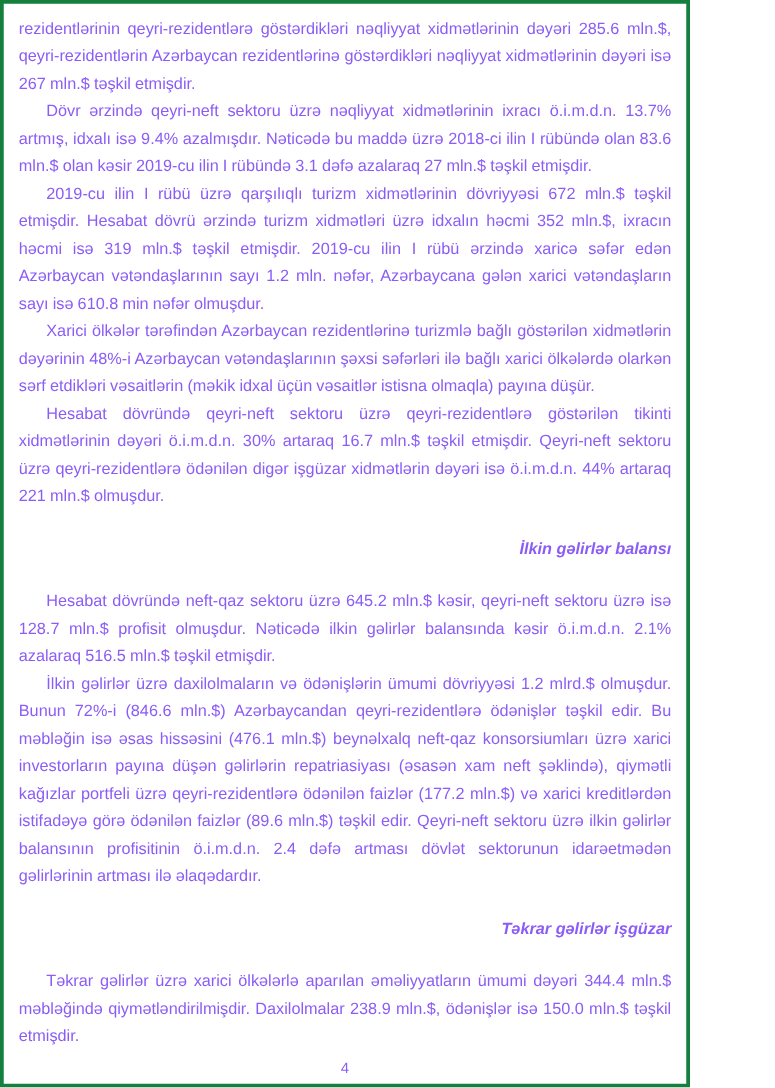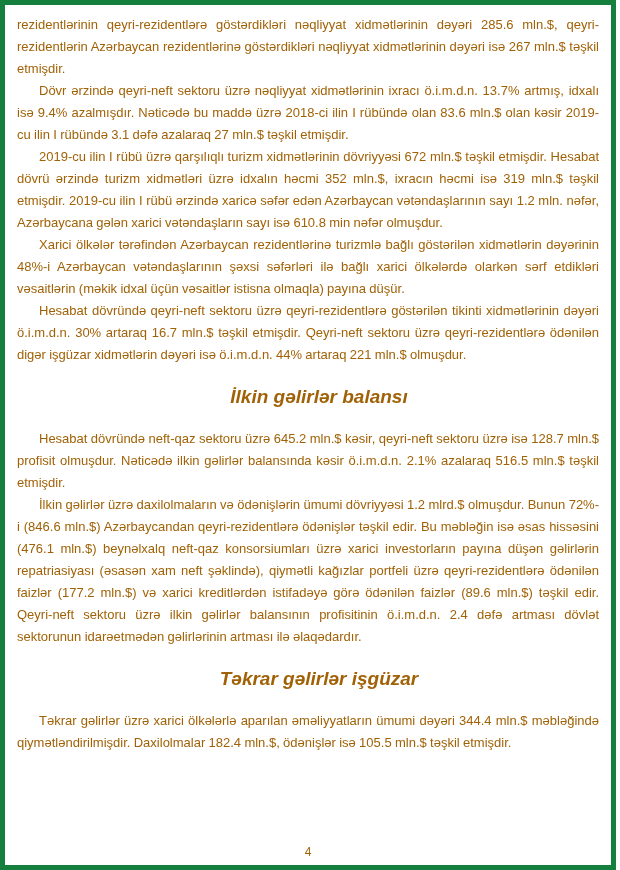--- a/index.html
+++ b/index.html
@@ -2,49 +2,49 @@
 <html><head>
 <meta charset="utf-8">
 <style>
   html, body {
     margin: 0;
     padding: 0;
     background: #ffffff;
   }
   .page {
     position: relative;
-    width: 616px;
+    width: 552px;
     height: 870px;
     box-sizing: border-box;
     background: #ffffff;
-    color: #a16207;
-    border: 5px solid #15803d;
+    color: #8b5cf6;
+    border: 3px solid #15803d;
     padding: 9px 12px 0 12px;
     overflow: hidden;
     font-family: "Liberation Sans", "DejaVu Sans", sans-serif;
     font-size: 13px;
     line-height: 22px;
   }
   .doc-body {
     text-align: justify;
   }
   .doc-paragraph {
     margin: 0;
     text-indent: 22px;
     word-spacing: -0.3px;
   }
   .doc-paragraph.no-indent {
     text-indent: 0;
   }
   .doc-heading {
-    font-size: 19px;
+    font-size: 13px;
     line-height: 22px;
     font-weight: bold;
     font-style: italic;
-    text-align: center;
+    text-align: right;
     margin: 20px 0 20px 0;
     padding-left: 22px;
   }
   .page-footer {
     position: absolute;
     left: 0;
     right: 0;
     bottom: 6px;
     text-align: center;
     font-size: 12px;
@@ -58,18 +58,18 @@
   <div class="doc-body" id="doc-body">
       <p class="doc-paragraph no-indent">rezidentlərinin qeyri-rezidentlərə göstərdikləri nəqliyyat xidmətlərinin dəyəri 285.6 mln.$, qeyri-rezidentlərin Azərbaycan rezidentlərinə göstərdikləri nəqliyyat xidmətlərinin dəyəri isə 267 mln.$ təşkil etmişdir.</p>
       <p class="doc-paragraph">Dövr ərzində qeyri-neft sektoru üzrə nəqliyyat xidmətlərinin ixracı ö.i.m.d.n. 13.7% artmış, idxalı isə 9.4% azalmışdır. Nəticədə bu maddə üzrə 2018-ci ilin I rübündə olan 83.6 mln.$ olan kəsir 2019-cu ilin I rübündə 3.1 dəfə azalaraq 27 mln.$ təşkil etmişdir.</p>
       <p class="doc-paragraph">2019-cu ilin I rübü üzrə qarşılıqlı turizm xidmətlərinin dövriyyəsi 672 mln.$ təşkil etmişdir. Hesabat dövrü ərzində turizm xidmətləri üzrə idxalın həcmi 352 mln.$, ixracın həcmi isə 319 mln.$ təşkil etmişdir. 2019-cu ilin I rübü ərzində xaricə səfər edən Azərbaycan vətəndaşlarının sayı 1.2 mln. nəfər, Azərbaycana gələn xarici vətəndaşların sayı isə 610.8 min nəfər olmuşdur.</p>
       <p class="doc-paragraph">Xarici ölkələr tərəfindən Azərbaycan rezidentlərinə turizmlə bağlı göstərilən xidmətlərin dəyərinin 48%-i Azərbaycan vətəndaşlarının şəxsi səfərləri ilə bağlı xarici ölkələrdə olarkən sərf etdikləri vəsaitlərin (məkik idxal üçün vəsaitlər istisna olmaqla) payına düşür.</p>
       <p class="doc-paragraph">Hesabat dövründə qeyri-neft sektoru üzrə qeyri-rezidentlərə göstərilən tikinti xidmətlərinin dəyəri ö.i.m.d.n. 30% artaraq 16.7 mln.$ təşkil etmişdir. Qeyri-neft sektoru üzrə qeyri-rezidentlərə ödənilən digər işgüzar xidmətlərin dəyəri isə ö.i.m.d.n. 44% artaraq 221 mln.$ olmuşdur.</p>
       <h2 class="doc-heading">İlkin gəlirlər balansı</h2>
       <p class="doc-paragraph">Hesabat dövründə neft-qaz sektoru üzrə 645.2 mln.$ kəsir, qeyri-neft sektoru üzrə isə 128.7 mln.$ profisit olmuşdur. Nəticədə ilkin gəlirlər balansında kəsir ö.i.m.d.n. 2.1% azalaraq 516.5 mln.$ təşkil etmişdir.</p>
       <p class="doc-paragraph">İlkin gəlirlər üzrə daxilolmaların və ödənişlərin ümumi dövriyyəsi 1.2 mlrd.$ olmuşdur. Bunun 72%-i (846.6 mln.$) Azərbaycandan qeyri-rezidentlərə ödənişlər təşkil edir. Bu məbləğin isə əsas hissəsini (476.1 mln.$) beynəlxalq neft-qaz konsorsiumları üzrə xarici investorların payına düşən gəlirlərin repatriasiyası (əsasən xam neft şəklində), qiymətli kağızlar portfeli üzrə qeyri-rezidentlərə ödənilən faizlər (177.2 mln.$) və xarici kreditlərdən istifadəyə görə ödənilən faizlər (89.6 mln.$) təşkil edir. Qeyri-neft sektoru üzrə ilkin gəlirlər balansının profisitinin ö.i.m.d.n. 2.4 dəfə artması dövlət sektorunun idarəetmədən gəlirlərinin artması ilə əlaqədardır.</p>
       <h2 class="doc-heading">Təkrar gəlirlər işgüzar</h2>
-      <p class="doc-paragraph">Təkrar gəlirlər üzrə xarici ölkələrlə aparılan əməliyyatların ümumi dəyəri 344.4 mln.$ məbləğində qiymətləndirilmişdir. Daxilolmalar 182.4 mln.$, ödənişlər isə 105.5 mln.$ təşkil etmişdir.</p>
+      <p class="doc-paragraph">Təkrar gəlirlər üzrə xarici ölkələrlə aparılan əməliyyatların ümumi dəyəri 344.4 mln.$ məbləğində qiymətləndirilmişdir. Daxilolmalar 238.9 mln.$, ödənişlər isə 150.0 mln.$ təşkil etmişdir.</p>
     </div>
   <div class="page-footer">
     <span class="page-number">4</span>
   </div>
 </div>
 
 </body></html>

